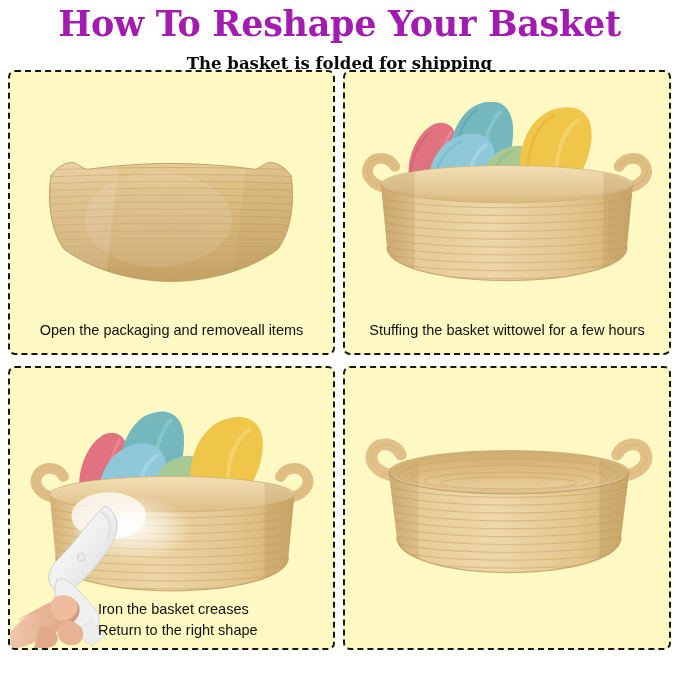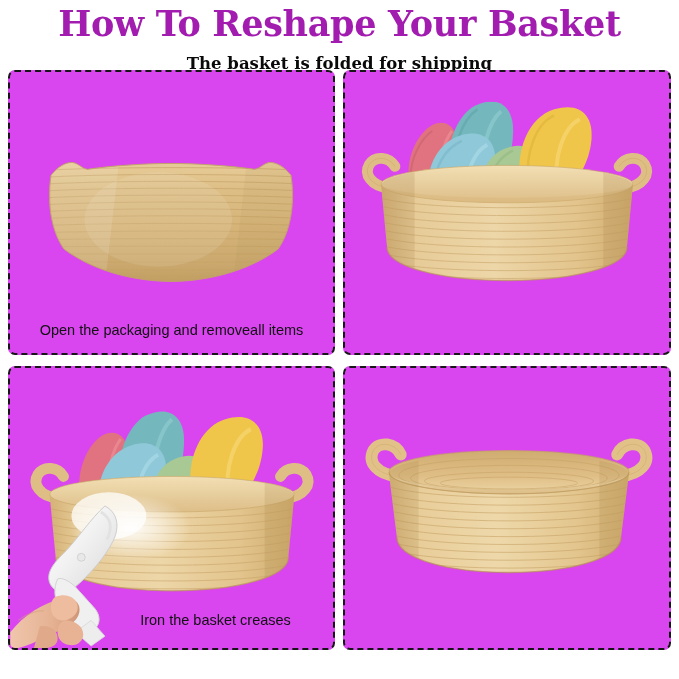--- a/index.html
+++ b/index.html
@@ -53,21 +53,21 @@
     left: 8px;
     top: 70px;
     width: 663px;
     height: 580px;
   }
   .panel {
     position: absolute;
     box-sizing: border-box;
     border: 2px dashed #161616;
     border-radius: 7px;
-    background: #d946ef;
+    background: #fef9c3;
     overflow: hidden;
   }
   #panel-1 { left: 0px;   top: 0px;   width: 327px; height: 285px; }
   #panel-2 { left: 335px; top: 0px;   width: 328px; height: 285px; }
   #panel-3 { left: 0px;   top: 296px; width: 327px; height: 284px; }
   #panel-4 { left: 335px; top: 296px; width: 328px; height: 284px; }
 
   .panel-art {
     position: absolute;
     left: 0;
@@ -88,21 +88,21 @@
     font-family: "Liberation Sans", sans-serif;
     font-size: 14.5px;
     line-height: 21px;
     color: #101010;
     text-align: center;
     white-space: nowrap;
     z-index: 5;
   }
   #panel-3 .panel-caption {
     height: 56px;
-    align-items: center;
+    align-items: flex-start;
     padding-left: 88px;
     box-sizing: border-box;
   }
   #panel-3 .panel-caption .cap-line { text-align: left; }
   #panel-3 .panel-art { bottom: 0; }
 
   svg { display: block; }
 </style>
 </head>
 <body>
@@ -280,20 +280,23 @@
           <path d="M28,190 C70,206 258,206 300,190"></path>
           <path d="M28,198 C70,214 258,214 300,198"></path>
         </g>
         <g clip-path="url(#p2bodyclip)" opacity="0.22">
           <rect x="36" y="100" width="34" height="120" fill="#a9854c"></rect>
           <rect x="262" y="100" width="34" height="120" fill="#a9854c"></rect>
         </g>
         <path d="M42,178 C42,198 96,212 164,212 C232,212 286,198 286,178" fill="none" stroke="#bb9659" stroke-width="1.4" opacity="0.7"></path>
       </svg>
     </div>
+    <div class="panel-caption">
+      <span class="cap-line">Stuffing the basket wittowel for a few hours</span>
+    </div>
   </div>
 
   <div class="panel" id="panel-3">
     <div class="panel-art">
       <svg viewBox="0 0 327 284" width="100%" height="100%" preserveAspectRatio="xMidYMid meet">
         <defs>
           <linearGradient id="p3body" x1="0" y1="0" x2="1" y2="0">
             <stop offset="0%" stop-color="#d4b176"></stop>
             <stop offset="12%" stop-color="#e6cb97"></stop>
             <stop offset="45%" stop-color="#edd6a8"></stop>
@@ -402,20 +405,21 @@
                    C50,257 44,254 42,248 C40,241 42,234 46,232 Z" fill="#eebd9f"></path>
           <path d="M56,256 C66,256 74,262 74,270 C74,277 68,282 60,281
                    C52,280 48,274 48,268 C48,261 51,257 56,256 Z" fill="#e8b395"></path>
           <path d="M30,262 C40,260 48,266 48,274 C48,281 42,284 34,284 L24,284 Z" fill="#e0a98a"></path>
           <path d="M8,256 C16,250 26,246 34,246" fill="none" stroke="#d39b7c" stroke-width="1.2" opacity="0.5"></path>
         </g>
       </svg>
     </div>
     <div class="panel-caption">
       <span class="cap-line">Iron the basket creases</span>
+      <span class="cap-line">Return to the right shape</span>
     </div>
   </div>
 
   <div class="panel" id="panel-4">
     <div class="panel-art">
       <svg viewBox="0 0 328 238" width="100%" height="100%" preserveAspectRatio="xMidYMid meet">
         <defs>
           <linearGradient id="p4body" x1="0" y1="0" x2="1" y2="0">
             <stop offset="0%" stop-color="#d6b479"></stop>
             <stop offset="12%" stop-color="#e8cd99"></stop>

